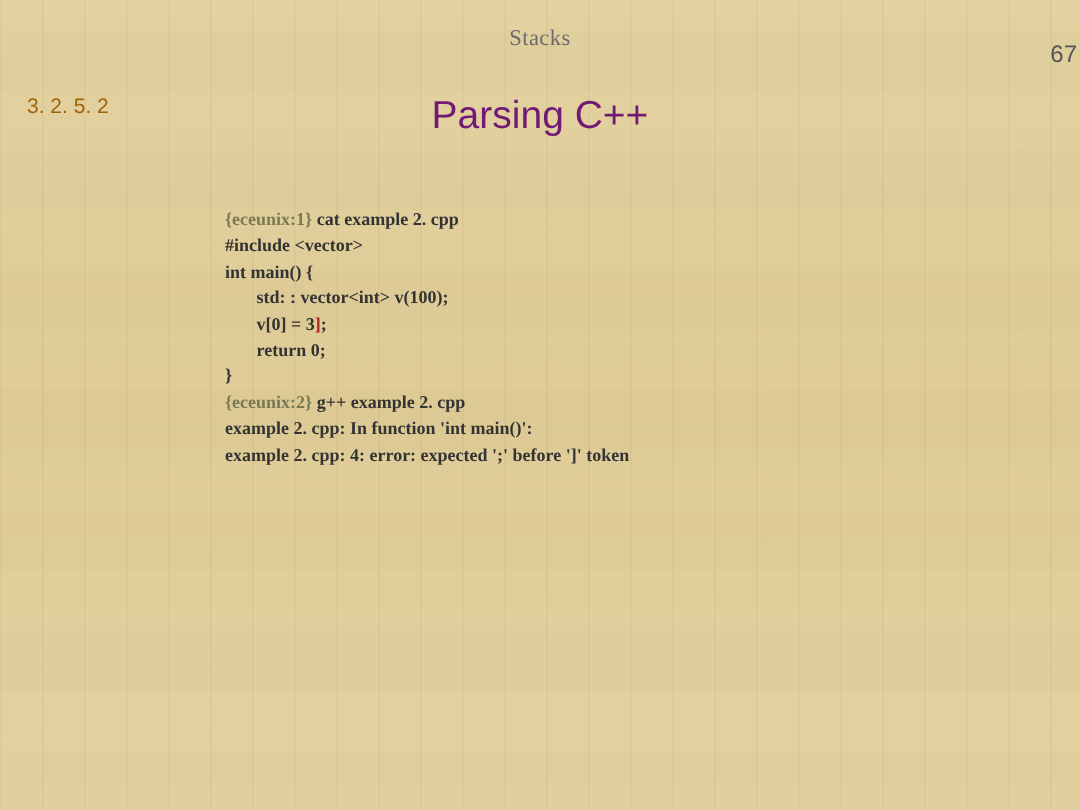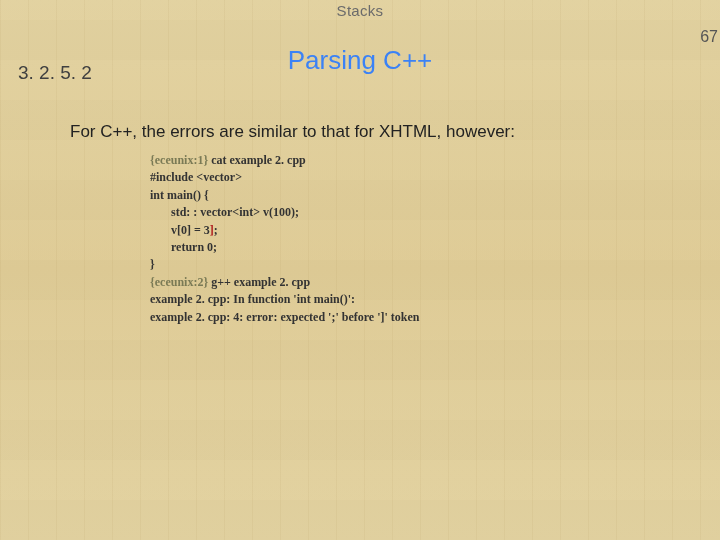--- a/index.html
+++ b/index.html
@@ -18,41 +18,42 @@
         rgba(210,190,140,0.25) 40px,
         rgba(210,190,140,0.25) 80px),
       linear-gradient(180deg, #e8d9a8 0%, #e3d09a 50%, #e8d9a8 100%);
     color: #2a2a2a;
     position: relative;
   }
   .header-label {
     text-align: center;
     font-size: 15px;
     color: #6b6b6b;
-    padding-top: 2px;
+    padding-top: 18px;
     letter-spacing: 0.3px;
+    font-family: Liberation Serif, serif;
   }
   .page-number {
     position: absolute;
     top: 28px;
     right: 2px;
     font-size: 16px;
     color: #555;
   }
   .section-number {
     position: absolute;
     top: 62px;
     left: 18px;
-    font-size: 19px;
-    color: #404040;
+    font-size: 14px;
+    color: #a16207;
   }
   .title {
     text-align: center;
     font-size: 26px;
-    color: #3b82f6;
+    color: #701a75;
     margin-top: 26px;
     font-weight: normal;
   }
   .content {
     margin: 46px 40px 0 70px;
   }
   .lead {
     font-size: 17px;
     color: #222;
     margin-bottom: 10px;
@@ -89,21 +90,20 @@
 </style>
 </head>
 <body>
 
 <div class="header-label">Stacks</div>
 <div class="page-number">67</div>
 <div class="section-number">3. 2. 5. 2</div>
 <h1 class="title">Parsing C++</h1>
 
 <div class="content">
-  <p class="lead">For C++, the errors are similar to that for XHTML, however:</p>
   <div class="bullets">
   </div>
 
   <div class="code-block"><span class="code-dim">{eceunix:1}</span><span> cat example 2. cpp</span>
 <span>#include &lt;vector&gt;</span>
 <span>int main() {</span>
 <span>       std: : vector&lt;int&gt; v(100);</span>
 <span>       v[0] = 3</span><span class="code-red">]</span><span>;</span>
 <span>       return 0;</span>
 <span>}</span>

